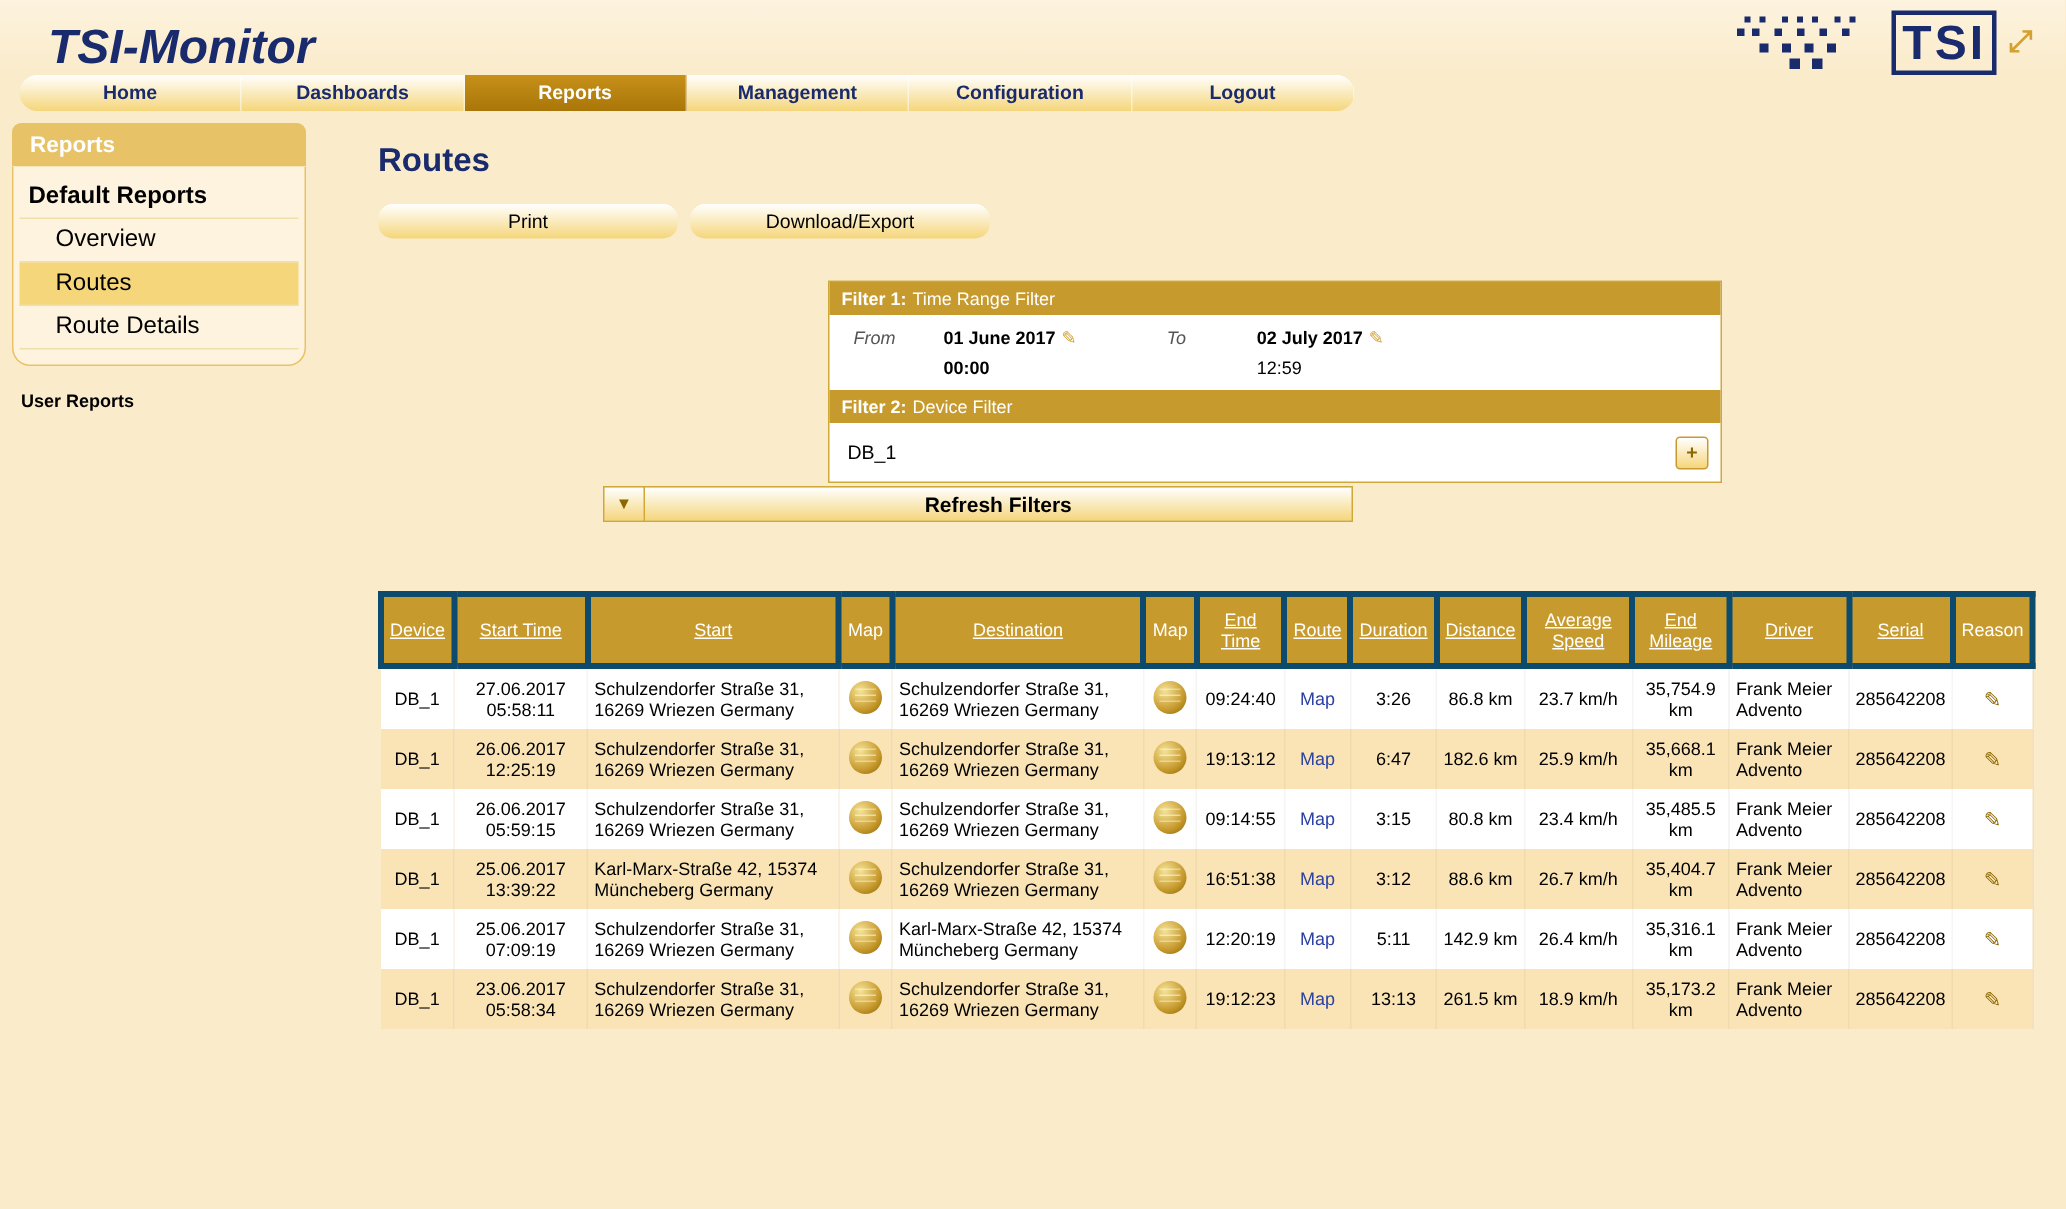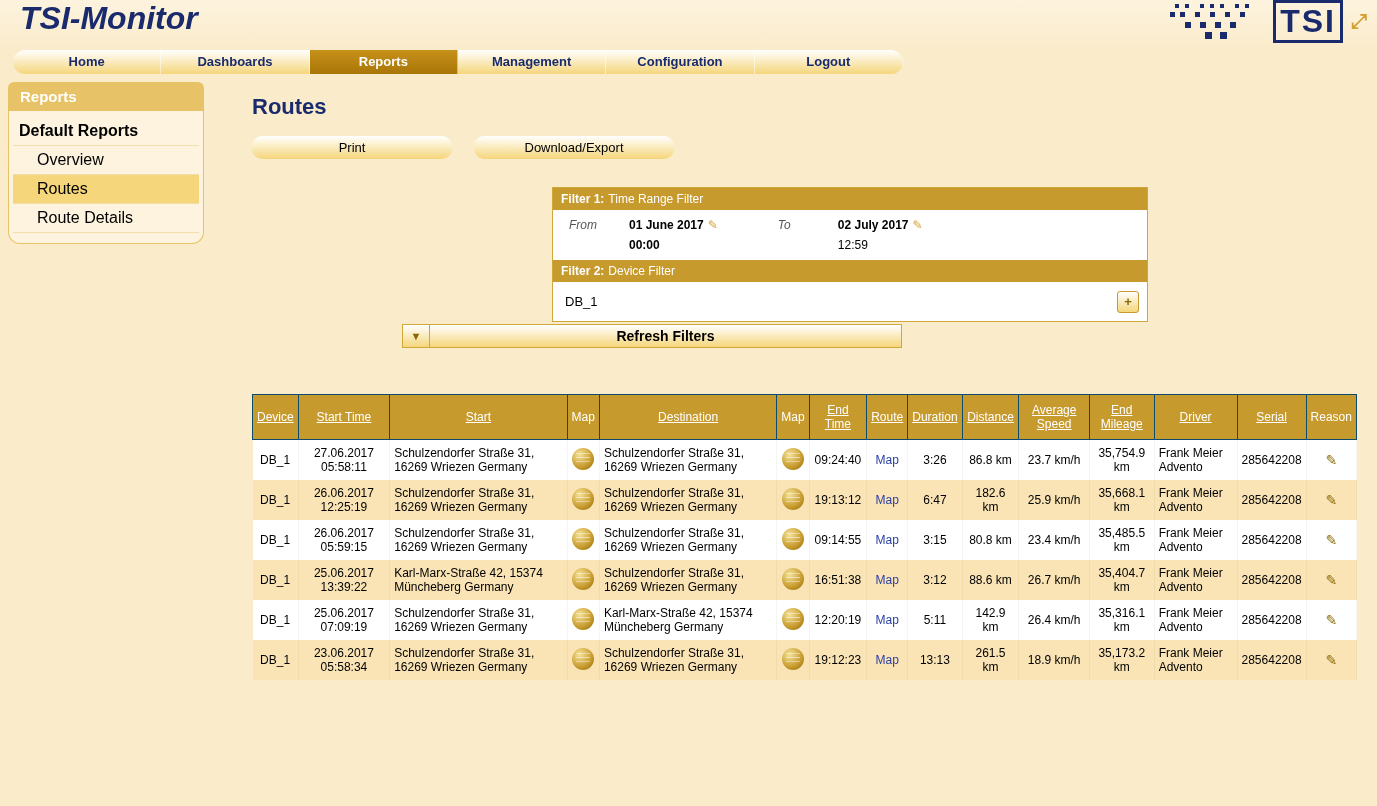--- a/index.html
+++ b/index.html
@@ -1,55 +1,55 @@
 <!DOCTYPE html>
 <html><head>
 <meta charset="utf-8">
 <style>
 * { box-sizing: border-box; margin: 0; padding: 0; }
 body { font-family: Arial, sans-serif; font-size: 13px; background: #faebca; color: #000; width: 1377px; }
-.header { height: 50px; display: flex; justify-content: space-between; align-items: flex-start; padding: 0 10px; background: linear-gradient(#fdf3de, #faebca); }
+.header { height: 50px; display: flex; justify-content: space-between; align-items: flex-end; padding: 0 22px; background: linear-gradient(#fdf3de, #faebca); }
 .app-title { font-size: 32px; font-weight: bold; font-style: italic; color: #1a2b6d; padding-left: 10px; }
 .logo-area { display: flex; align-items: center; gap: 8px; }
 .logo-dots { width: 100px; height: 40px; }
 .logo-tsi { font-size: 32px; font-weight: bold; color: #1a2b6d; border: 3px solid #1a2b6d; padding: 0 4px; letter-spacing: 2px; }
 .expand-btn { color: #d4a030; font-size: 20px; font-weight: bold; cursor: pointer; }
 .nav { background: linear-gradient(#fff, #f5d67b); height: 24px; display: flex; border-radius: 12px; margin: 0 0 0 13px; width: 890px; overflow: hidden; }
 .nav-item { flex: 1; text-align: center; line-height: 24px; color: #1a2b6d; font-weight: bold; font-size: 13px; cursor: pointer; border-right: 1px solid rgba(255,255,255,0.5); }
 .nav-item.active { background: linear-gradient(#c69019, #a97608); color: #fff; }
 .layout { display: flex; }
 .sidebar { width: 212px; padding: 8px; }
 .sidebar-title { background: #e8c266; border-radius: 6px 6px 0 0; padding: 6px 12px; font-weight: bold; color: #fff; font-size: 15px; }
 .sidebar-section { background: #fdf3de; border-radius: 0 0 12px 12px; padding: 6px 4px 10px 4px; margin-bottom: 10px; border: 1px solid #e8c266; border-top: none; }
 .sidebar-item { padding: 5px 8px 5px 16px; cursor: pointer; border-bottom: 1px solid #f0dfa8; font-size: 16px; }
 .sidebar-item.header-item { font-weight: bold; background: #fdf3de; padding-left: 6px; }
 .sidebar-item.active { background: #f5d67b; }
 .sidebar-item.sub { padding-left: 24px; }
 .sidebar-loose { font-weight: bold; padding: 6px; font-size: 12px; }
 .main { flex: 1; padding: 20px 20px 0 40px; }
 .page-title { color: #1a2b6d; font-size: 22px; font-weight: bold; margin-bottom: 16px; }
-.action-row { display: flex; gap: 22px; margin-bottom: 28px; }
+.action-row { display: flex; gap: 8px; margin-bottom: 28px; }
 .action-btn { background: linear-gradient(#fff, #f5d67b); border: none; border-radius: 10px; padding: 4px 0; width: 200px; font-size: 13px; cursor: pointer; }
 .filter-box { width: 596px; margin-left: 150px; border: 1px solid #d0a838; background: #fff; }
 .filter-header { background: #c79a2e; color: #fff; padding: 4px 8px; font-size: 12px; display: flex; gap: 4px; }
 .filter-header b { font-weight: bold; }
 .filter-body { padding: 8px 16px; display: flex; gap: 60px; font-size: 12px; }
 .filter-col { display: flex; flex-direction: column; gap: 6px; }
 .filter-col .lbl { font-style: italic; color: #555; margin-right: 20px; display: inline-block; width: 40px; }
 .date-val { font-weight: bold; }
 .pencil { color: #d4a030; cursor: pointer; margin-left: 4px; }
 .filter-device { padding: 8px; display: flex; align-items: center; }
 .filter-device input { flex: 1; border: none; outline: none; font-size: 13px; padding: 4px; background: transparent; }
 .plus-btn { width: 22px; height: 22px; background: linear-gradient(#fff, #f5d67b); border: 1px solid #c79a2e; border-radius: 3px; display: flex; align-items: center; justify-content: center; cursor: pointer; font-weight: bold; color: #8a6700; }
 .refresh-row { display: flex; margin-top: 2px; }
 .refresh-toggle { width: 28px; background: linear-gradient(#fff, #f5d67b); border: 1px solid #d0a838; text-align: center; cursor: pointer; color: #8a6700; font-size: 11px; line-height: 22px;}
 .refresh-btn { flex: 1; background: linear-gradient(#fff, #f5d67b); border: 1px solid #d0a838; border-left: none; text-align: center; font-weight: bold; font-size: 14px; line-height: 22px; cursor: pointer; }
 .table-wrap { margin-top: 46px; }
 table { border-collapse: collapse; width: 100%; font-size: 12px; }
-th { background: #c79a2e; color: #fff; padding: 8px 4px; text-decoration: underline; font-weight: normal; cursor: pointer; font-size: 12px; border: 1px solid #0c4a6e; }
+th { background: #c79a2e; color: #fff; padding: 8px 4px; text-decoration: underline; font-weight: normal; cursor: pointer; font-size: 12px; border: 4px solid #0c4a6e; }
 th.nou { text-decoration: none; }
 td { padding: 6px 4px; text-align: center; border-right: 1px solid rgba(0,0,0,0.04); }
 tr.row0 { background: #fff; }
 tr.row1 { background: #fae4b5; }
 td.left { text-align: left; }
 .globe { display: inline-block; width: 22px; height: 22px; border-radius: 50%; background: radial-gradient(circle at 35% 30%, #f5e396, #c79a2e 60%, #8a6700); cursor: pointer; position: relative; }
 .globe::after { content: ""; position: absolute; left: 4px; top: 9px; width: 14px; height: 1px; background: rgba(255,255,255,0.5); box-shadow: 0 -4px 0 rgba(255,255,255,0.4), 0 4px 0 rgba(255,255,255,0.4); }
 .map-link { color: #2a41a5; cursor: pointer; }
 .edit-pen { color: #8a6700; cursor: pointer; font-size: 14px; }
 </style>
@@ -100,20 +100,21 @@
   <div class="sidebar">
     <div class="sidebar-title">Reports</div>
     <div class="sidebar-section">
       <div class="sidebar-item header-item">Default Reports</div>
       <div id="sidebar-items">
           <div class="sidebar-item sub">Overview</div>
           <div class="sidebar-item sub active">Routes</div>
           <div class="sidebar-item sub">Route Details</div>
         </div>
     </div>
+    <div class="sidebar-loose">User Reports</div>
   </div>
 
   <div class="main">
     <div class="page-title">Routes</div>
     <div class="action-row">
       <button class="action-btn">Print</button>
       <button class="action-btn">Download/Export</button>
     </div>
 
     <div style="margin-left:150px; width:500px;">

